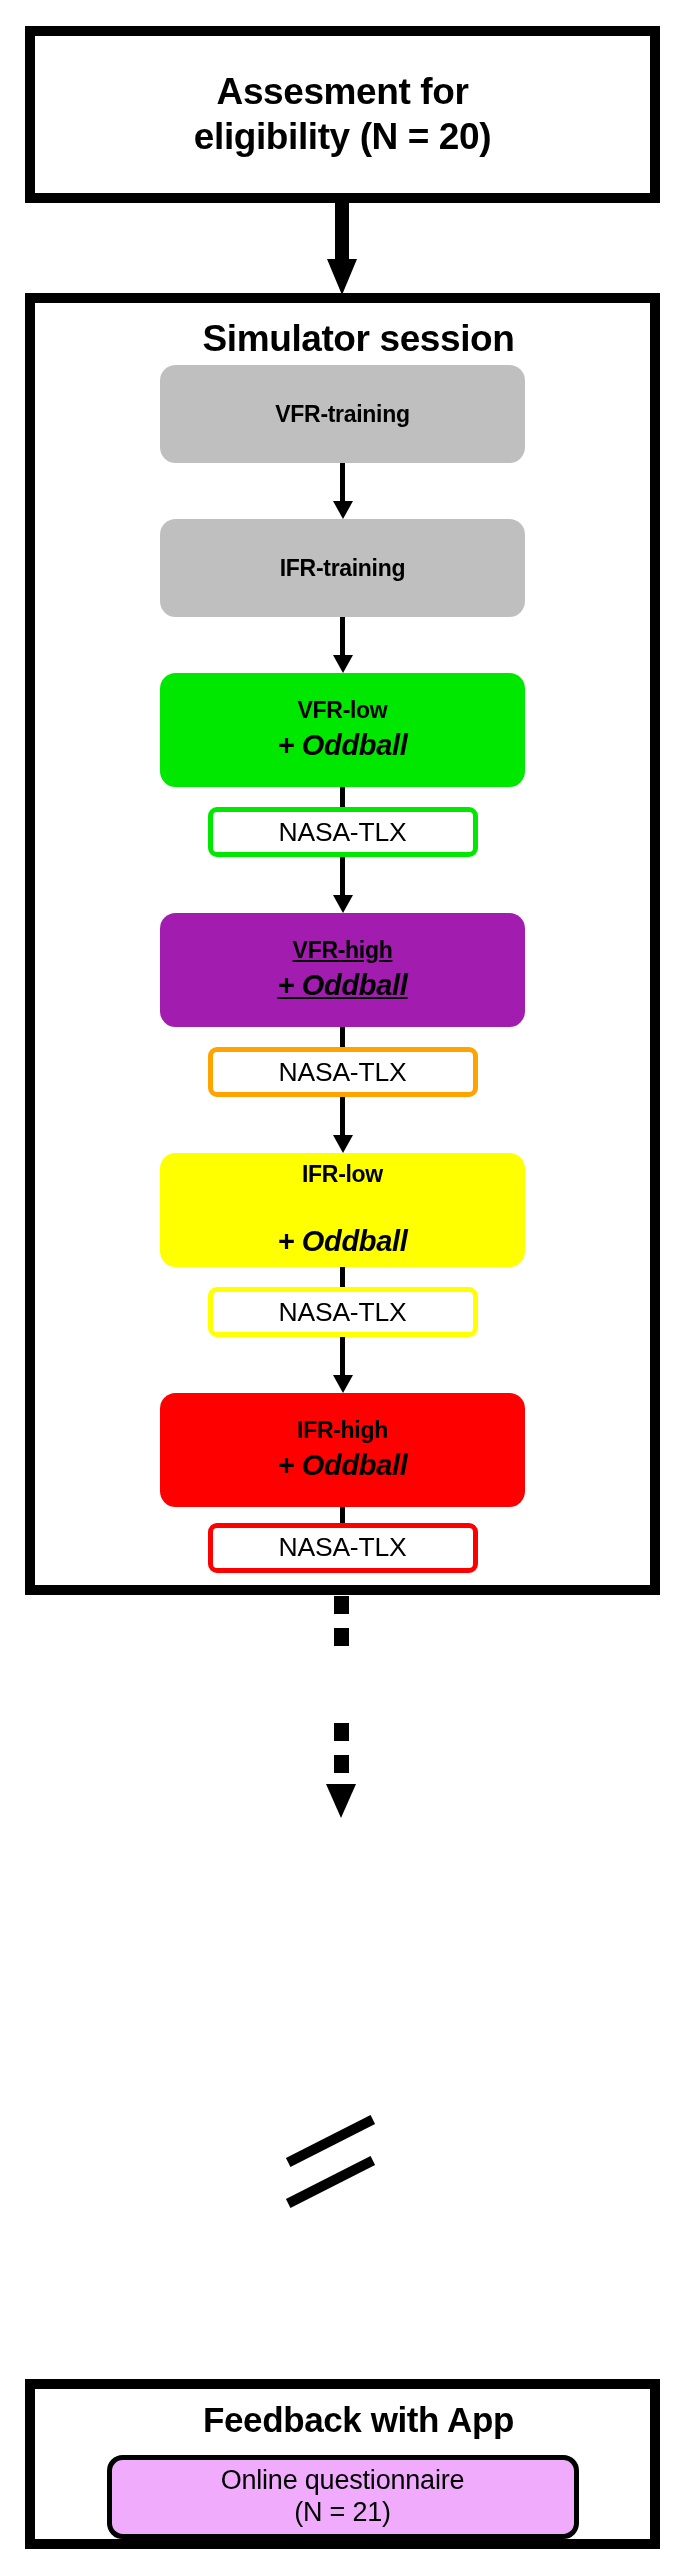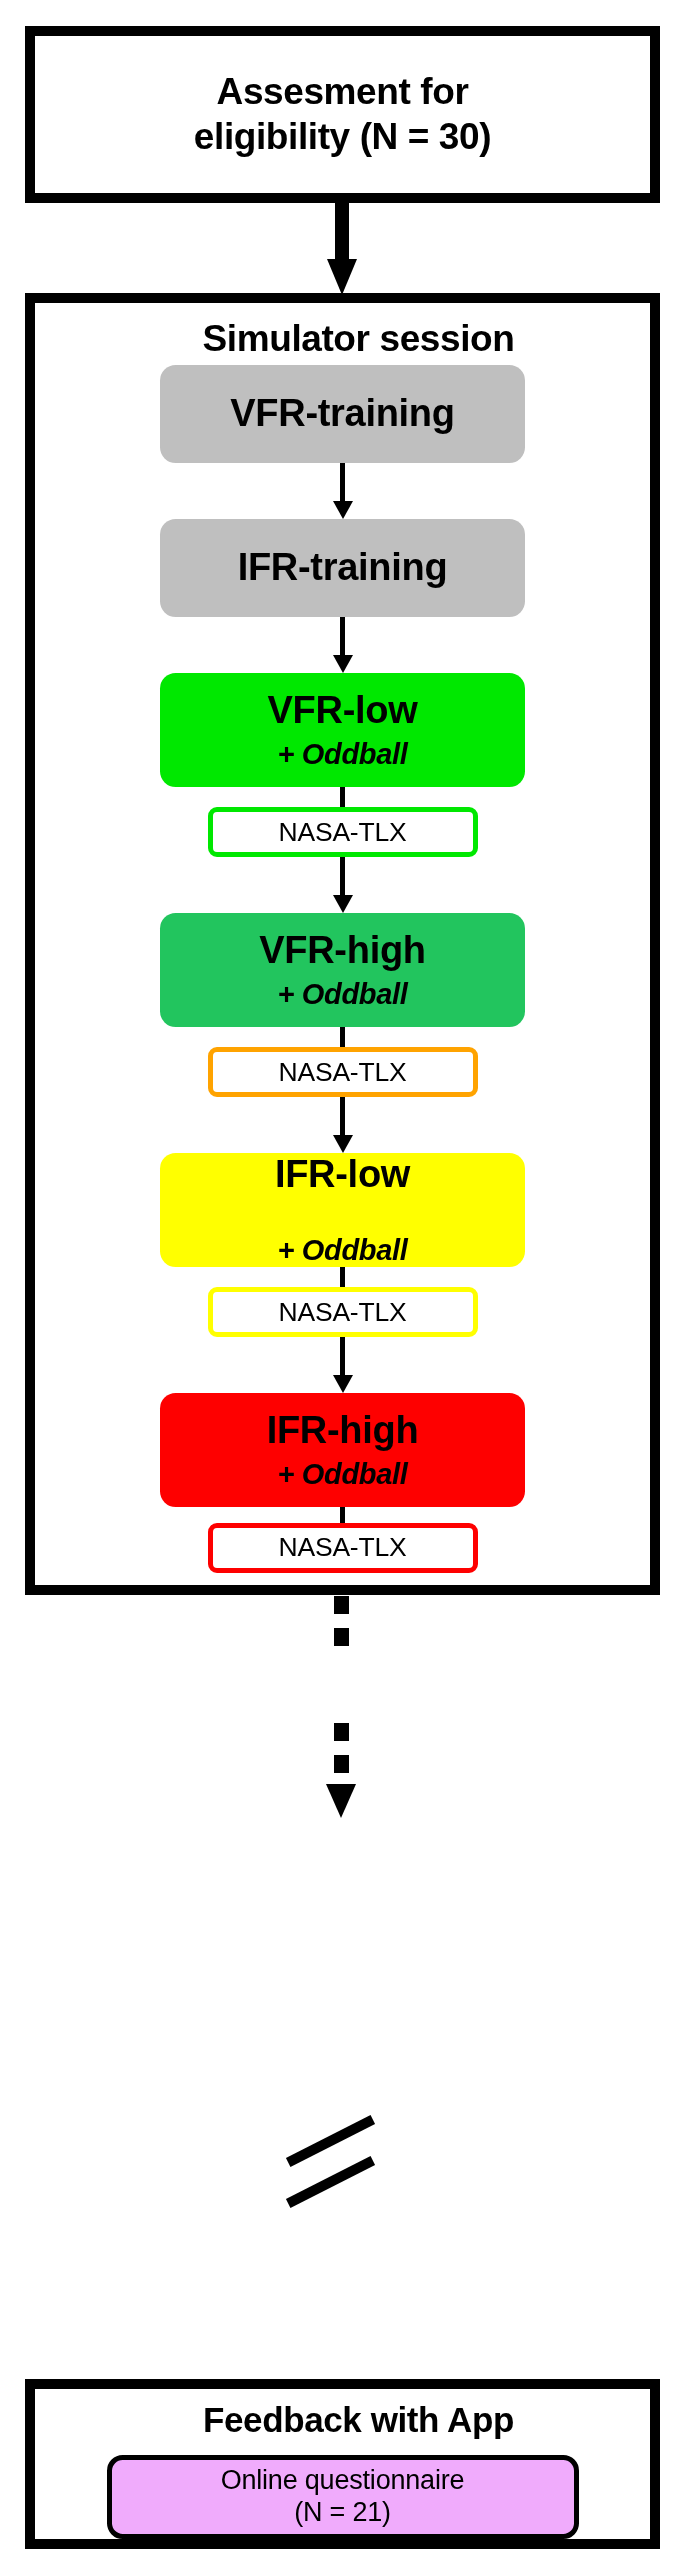--- a/index.html
+++ b/index.html
@@ -84,21 +84,21 @@
     color: #000000;
   }
   .node-training {
     height: 98px;
     background: #bfbfbf;
   }
   .node-condition {
     height: 114px;
   }
   .node-label {
-    font-size: 38px;
+    font-size: 23px;
     font-weight: bold;
     line-height: 1.15;
     letter-spacing: -0.3px;
   }
   .node-sublabel {
     font-size: 29px;
     font-style: italic;
     font-weight: bold;
     line-height: 1.15;
     margin-top: 5.7px;
@@ -248,21 +248,21 @@
   }
 </style>
 </head>
 <body>
 
 <div id="canvas">
 
   <div class="stage-box" id="assessment-box">
     <div class="stage-title" id="assessment-title">
       <div>Assesment for</div>
-      <div>eligibility (N = 30)</div>
+      <div>eligibility (N = 20)</div>
     </div>
   </div>
 
   <div id="arrow-assessment-to-simulator">
     <div class="shaft"></div>
     <div class="head"></div>
   </div>
 
   <div class="stage-box" id="simulator-box">
     <div class="stage-title" id="simulator-title">Simulator session</div>
@@ -298,21 +298,21 @@
 
       <div class="tlx-box" style="border-color:#00e800;">
         <div class="tlx-label">NASA-TLX</div>
       </div>
 
       <div class="connector" style="height:56px;">
         <div class="shaft"></div>
         <div class="head"></div>
       </div>
 
-      <div class="node node-condition" style="background:#22c55e;">
+      <div class="node node-condition" style="background:#a21caf;text-decoration:underline;">
         <div class="node-label">VFR-high</div>
         <div class="node-sublabel">+ Oddball</div>
       </div>
 
       <div class="connector no-head" style="height:20px;">
         <div class="shaft"></div>
       </div>
 
       <div class="tlx-box" style="border-color:#ffa300;">
         <div class="tlx-label">NASA-TLX</div>

